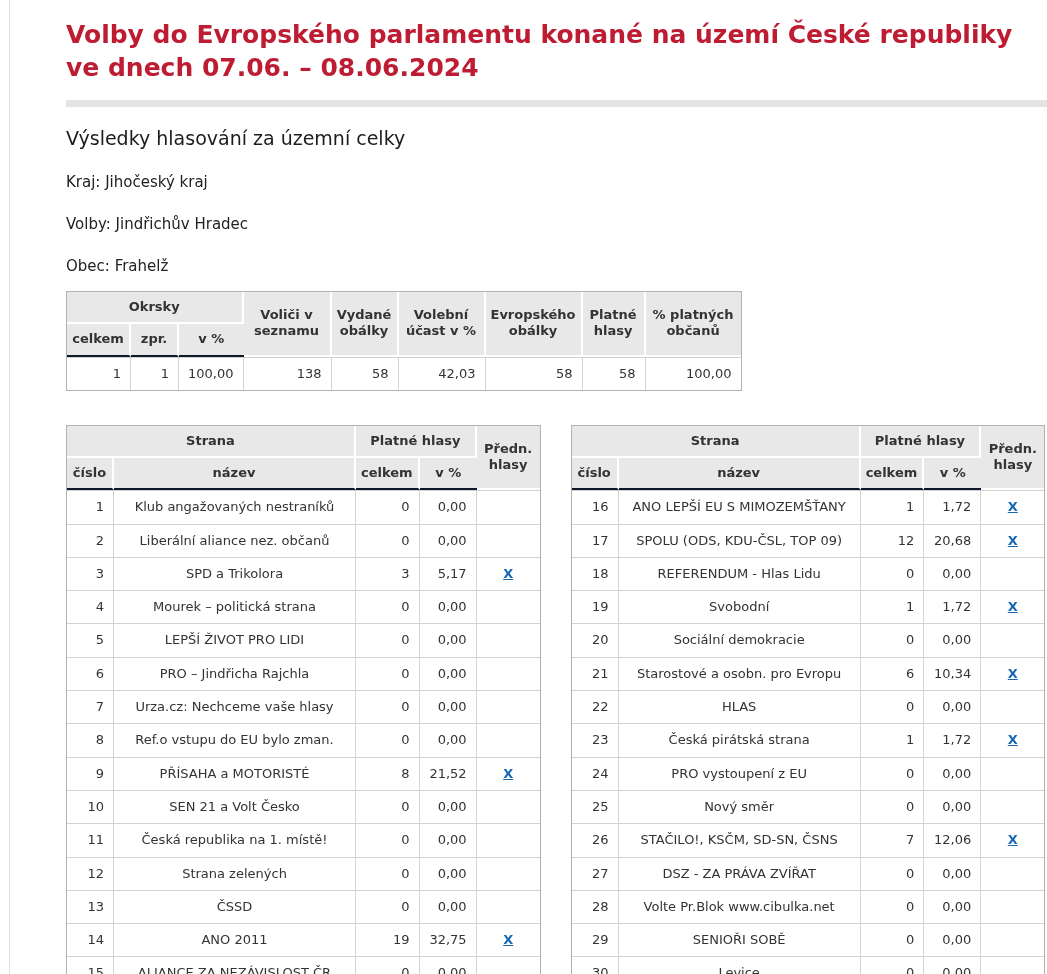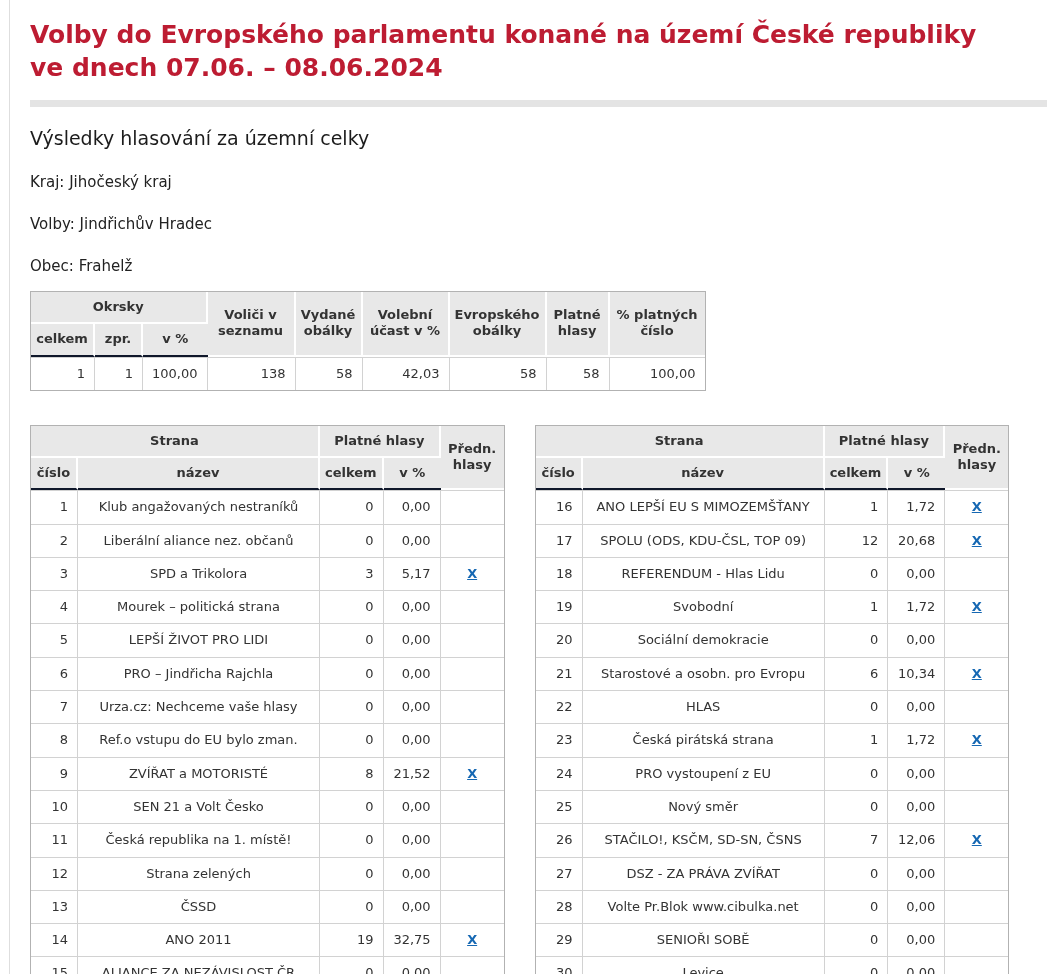--- a/index.html
+++ b/index.html
@@ -8,20 +8,21 @@
     width: 1047px; height: 974px;
     background: #ffffff;
     font-family: "DejaVu Sans", "Liberation Sans", sans-serif;
     color: #333;
     overflow: hidden;
   }
   .page {
     position: relative;
     width: 1047px; height: 974px;
     background: #fff;
+    padding-left: 36px;
   }
   .edge-line {
     position: absolute;
     left: 9px; top: 0; bottom: 0;
     width: 1px;
     background: #dedede;
   }
   .content { position: relative; padding-left: 30px; }
 
   h1.title {
@@ -128,21 +129,21 @@
           <col style="width:95px">
       </colgroup>
       <thead>
         <tr>
           <th colspan="3">Okrsky</th>
           <th rowspan="2">Voliči v seznamu</th>
           <th rowspan="2">Vydané obálky</th>
           <th rowspan="2">Volební účast v %</th>
           <th rowspan="2">Evropského obálky</th>
           <th rowspan="2">Platné hlasy</th>
-          <th rowspan="2">% platných číslo</th>
+          <th rowspan="2">% platných občanů</th>
         </tr>
         <tr>
           <th>celkem</th>
           <th>zpr.</th>
           <th>v %</th>
         </tr>
       </thead>
       <tbody>
         <tr>
           <td class="rt">1</td>
@@ -233,21 +234,21 @@
             </tr>
             <tr>
               <td class="rt">8</td>
               <td class="lt">Ref.o vstupu do EU bylo zman.</td>
               <td class="rt">0</td>
               <td class="rt">0,00</td>
               <td class="ct"></td>
             </tr>
             <tr>
               <td class="rt">9</td>
-              <td class="lt">ZVÍŘAT a MOTORISTÉ</td>
+              <td class="lt">PŘÍSAHA a MOTORISTÉ</td>
               <td class="rt">8</td>
               <td class="rt">21,52</td>
               <td class="ct"><a href="#" class="pref-link">X</a></td>
             </tr>
             <tr>
               <td class="rt">10</td>
               <td class="lt">SEN 21 a Volt Česko</td>
               <td class="rt">0</td>
               <td class="rt">0,00</td>
               <td class="ct"></td>

